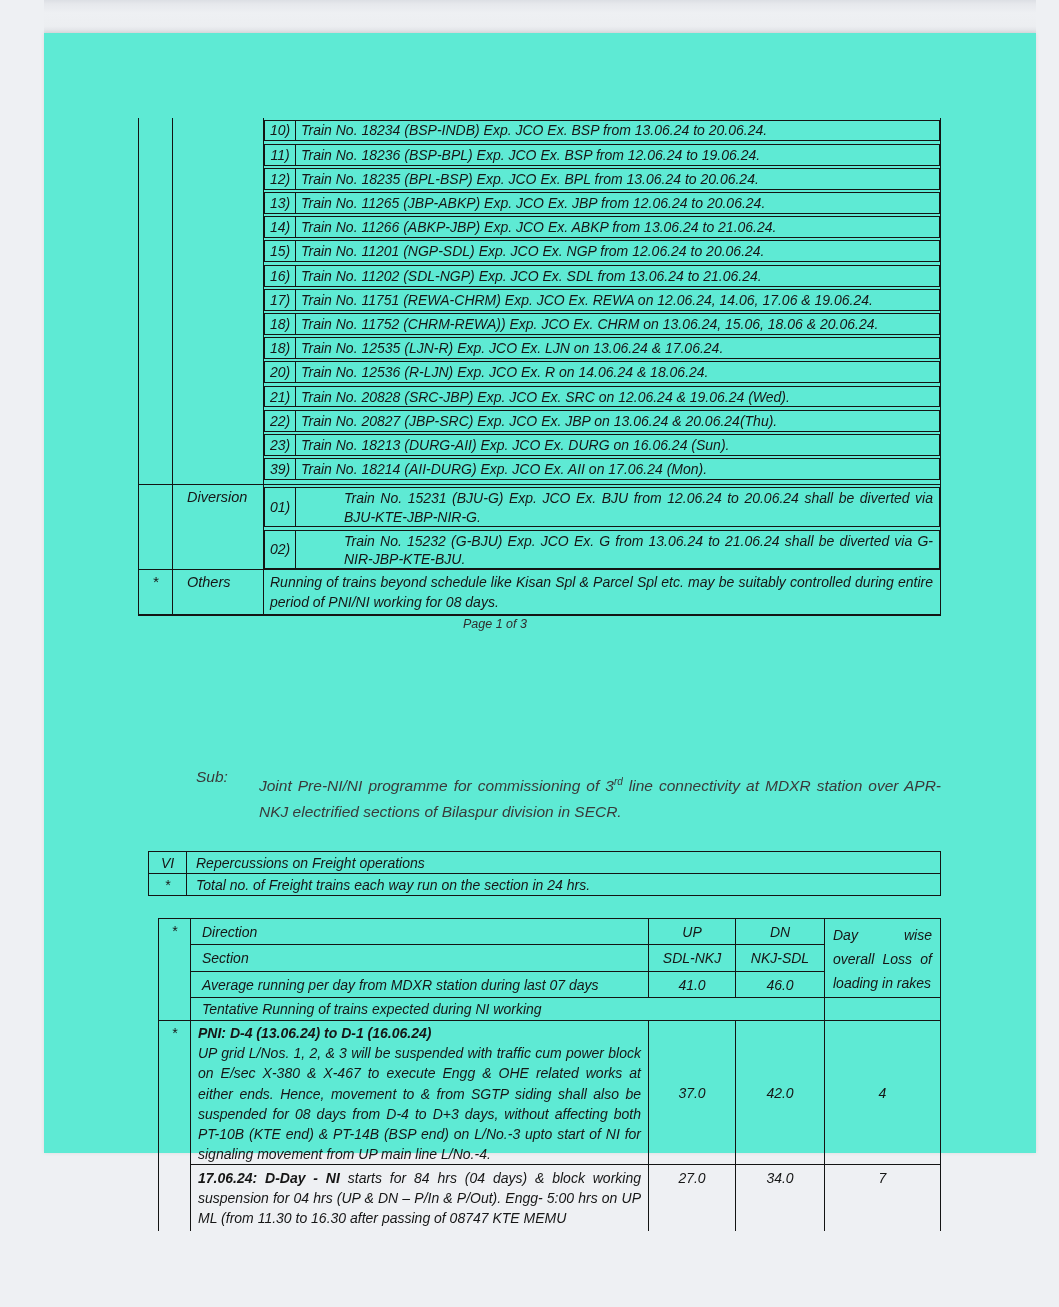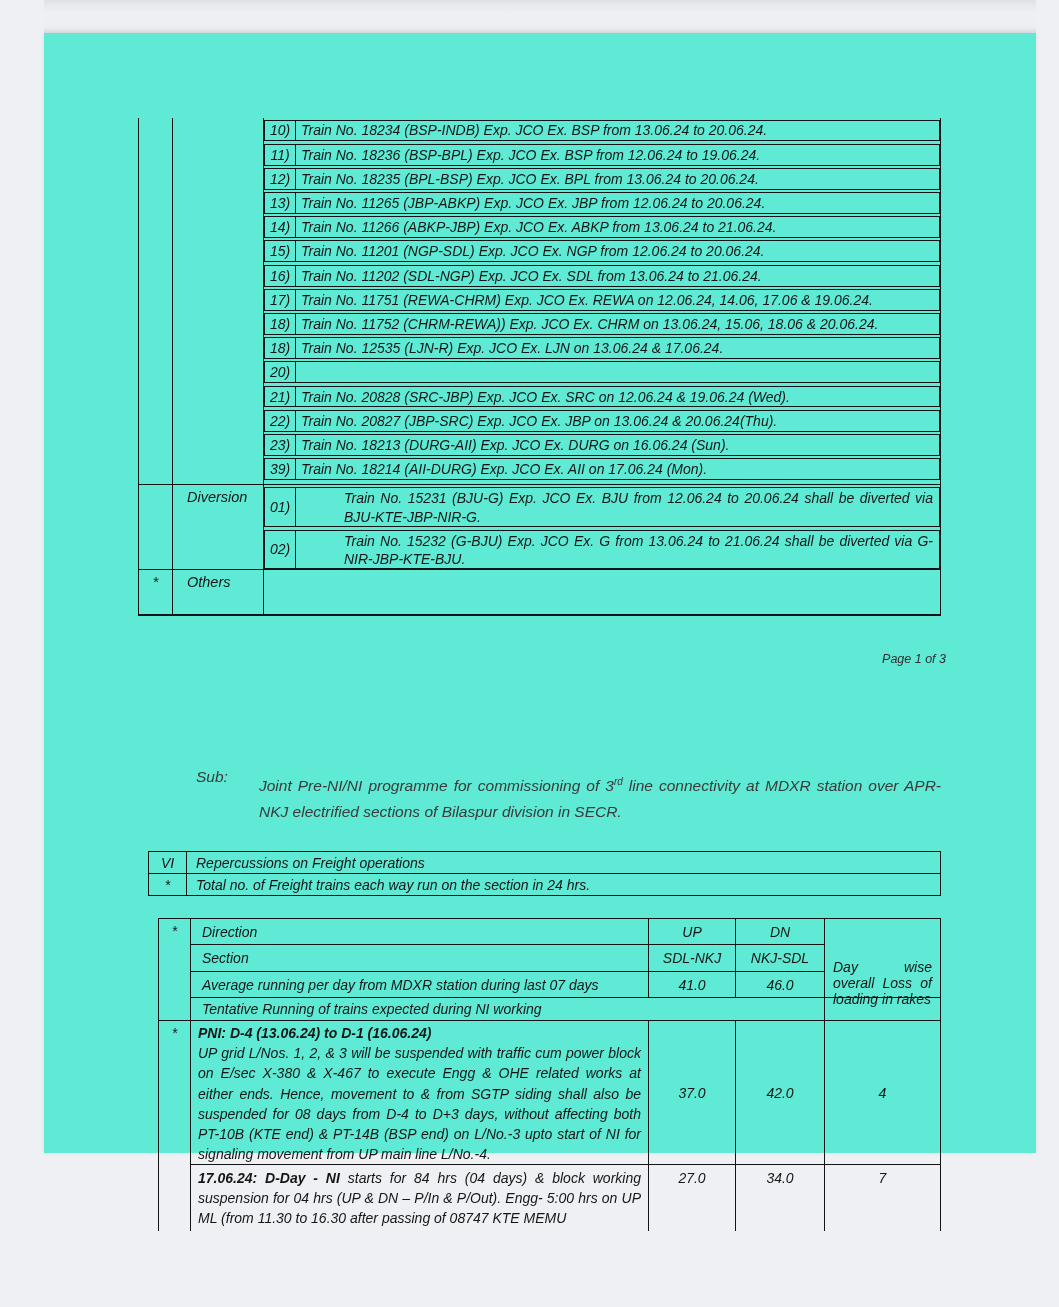--- a/index.html
+++ b/index.html
@@ -35,21 +35,21 @@
   .trow .txt{flex:1;display:flex;align-items:center;padding-left:5px;font-size:14px;
              white-space:nowrap;overflow:hidden;}
   .sec-div .t1-c3{padding-top:2px;display:flex;flex-direction:column;gap:3px;}
   .drow{display:flex;min-height:39px;border:1.5px solid #141414;box-sizing:border-box;gap:42px;}
   .drow .num{width:31px;flex:0 0 31px;border-right:1.5px solid #141414;box-sizing:border-box;
              display:flex;align-items:center;justify-content:center;font-size:14px;}
   .drow .txt{flex:1;padding:1px 6px;font-size:14px;line-height:18.5px;text-align:justify;}
   .sec-oth .t1-c3{padding:2px 7px 0 6px;font-size:14px;line-height:20px;text-align:justify;}
 
   
-  .footer{position:absolute;top:619px;left:0;width:902px;text-align:right;
+  .footer{position:absolute;top:584px;left:0;width:902px;text-align:center;
           font-size:12.5px;color:#2f2f2f;}
 
   
   .sub-label{position:absolute;left:152px;top:735px;font-size:15.5px;color:#3a3a3a;}
   .sub-body{position:absolute;left:215px;top:736px;width:682px;font-size:15.5px;color:#3a3a3a;
             line-height:26px;text-align:justify;}
   .sub-body sup{font-size:10px;}
 
   
   .t2{position:absolute;left:104px;top:818px;width:793px;
@@ -67,21 +67,21 @@
       grid-template-columns:32px 458px 87px 89px 1fr;
       grid-template-rows:26px 27px 26px 23px 144px 1fr;}
   .t3 > div{box-sizing:border-box;border-right:1.6px solid #141414;border-bottom:1.6px solid #141414;
             font-size:14px;min-width:0;}
   .t3 > .no-r{border-right:none;}
   .t3 > .no-b{border-bottom:none;}
   .cell-label{display:flex;align-items:center;padding-left:11px;white-space:nowrap;overflow:hidden;}
   .cell-center{display:flex;align-items:center;justify-content:center;}
   .cell-top-center{display:flex;justify-content:center;padding-top:5px;}
   .star-cell{text-align:center;padding-top:4px;font-size:15px;}
-  .daywise{grid-column:5;grid-row:1/span 3;padding:4px 8px 0 8px;line-height:16px;text-align:justify;margin-top:36px;}
+  .daywise{grid-column:5;grid-row:1/span 3;padding:4px 8px 0 8px;line-height:24px;text-align:justify;}
   .pni-cell{padding:2px 7px 0 7px;line-height:20.2px;text-align:justify;}
   .pni-cell .lead{font-weight:bold;display:block;}
   .dday-cell{padding:3px 7px 0 7px;line-height:20.2px;text-align:justify;}
   .dday-cell .lead{font-weight:bold;}
   .dday-cell .lead::after{content:" ";}
 </style>
 </head>
 <body>
 
 <div class="top-strip"></div>
@@ -130,20 +130,21 @@
           <div class="trow">
             <div class="num">18)</div>
             <div class="txt">Train No. 11752 (CHRM-REWA)) Exp. JCO Ex. CHRM on 13.06.24, 15.06, 18.06 &amp; 20.06.24.</div>
           </div>
           <div class="trow">
             <div class="num">18)</div>
             <div class="txt">Train No. 12535 (LJN-R) Exp. JCO Ex. LJN on 13.06.24 &amp; 17.06.24.</div>
           </div>
           <div class="trow">
             <div class="num">20)</div>
+            <div class="txt">Train No. 12536 (R-LJN) Exp. JCO Ex. R on 14.06.24 &amp; 18.06.24.</div>
           </div>
           <div class="trow">
             <div class="num">21)</div>
             <div class="txt">Train No. 20828 (SRC-JBP) Exp. JCO Ex. SRC on 12.06.24 &amp; 19.06.24 (Wed).</div>
           </div>
           <div class="trow">
             <div class="num">22)</div>
             <div class="txt">Train No. 20827 (JBP-SRC) Exp. JCO Ex. JBP on 13.06.24 &amp; 20.06.24(Thu).</div>
           </div>
           <div class="trow">
@@ -169,20 +170,21 @@
           <div class="drow">
             <div class="num">02)</div>
             <div class="txt">Train No. 15232 (G-BJU) Exp. JCO Ex. G from 13.06.24 to 21.06.24 shall be diverted via G-NIR-JBP-KTE-BJU.</div>
           </div>
         </div>
     </div>
 
     <div class="t1-sec sec-oth">
       <div class="t1-c1">*</div>
       <div class="t1-c2">Others</div>
+      <div class="t1-c3">Running of trains beyond schedule like Kisan Spl &amp; Parcel Spl etc. may be suitably controlled during entire period of PNI/NI working for 08 days.</div>
     </div>
   </div>
 
   <div class="footer">Page 1 of 3</div>
 
   <div class="sub-label">Sub:</div>
   <div class="sub-body"><span>Joint Pre-NI/NI programme for commissioning of 3</span><sup>rd</sup><span> line connectivity at MDXR station over APR-NKJ electrified sections of Bilaspur division in SECR.</span></div>
 
   <div class="t2">
 

